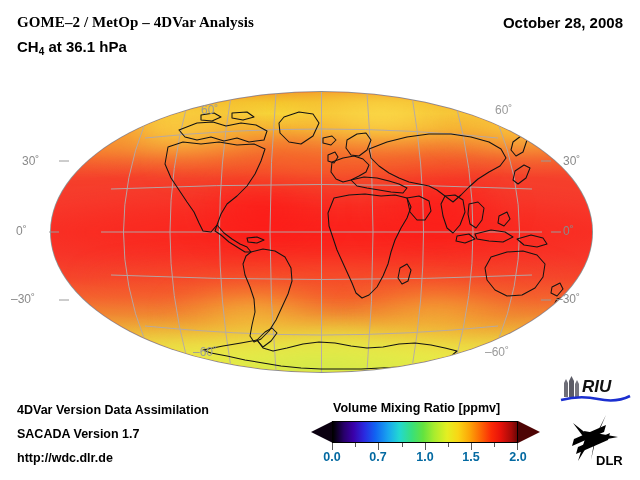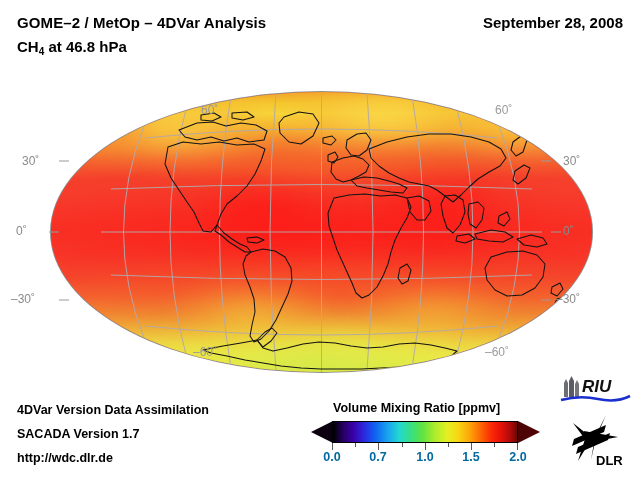--- a/index.html
+++ b/index.html
@@ -9,21 +9,21 @@
     font-family:"Liberation Sans", sans-serif;
     overflow:hidden;
     position:relative;
   }
   .root{position:absolute;inset:0;}
 
   
   .title-main{
     position:absolute;left:17px;top:14px;
     font-size:15px;font-weight:bold;color:#000;
-    letter-spacing:0.1px;white-space:nowrap;
+    letter-spacing:0.1px;white-space:nowrap;font-family:Liberation Serif, serif;
   }
   .title-sub{
     position:absolute;left:17px;top:38px;
     font-size:15px;font-weight:bold;color:#000;
     white-space:nowrap;
   }
   .title-sub sub{font-size:10px;vertical-align:baseline;position:relative;top:3px;}
   .title-date{
     position:absolute;right:17px;top:14px;
     font-size:15px;font-weight:bold;color:#000;
@@ -189,22 +189,22 @@
   
   .riu{position:absolute;left:558px;top:375px;width:74px;height:30px;}
   .dlr{position:absolute;left:562px;top:413px;width:72px;height:54px;}
 </style>
 </head>
 <body>
 
 <div class="root">
 
   <div class="title-main">GOME–2 / MetOp – 4DVar Analysis</div>
-  <div class="title-sub"><span>CH</span><sub>4</sub><span> at 46.8 hPa</span></div>
-  <div class="title-date">September 28, 2008</div>
+  <div class="title-sub"><span>CH</span><sub>4</sub><span> at 36.1 hPa</span></div>
+  <div class="title-date">October 28, 2008</div>
 
   <div class="map-wrap">
     <div class="globe">
       <div class="field-base"></div>
       <div class="blob b-trop"></div>
       <div class="blob b-cred1"></div>
       <div class="blob b-cred2"></div>
       <div class="blob b-nmid"></div>
       <div class="blob b-natl"></div>
       <div class="blob b-neur"></div>

